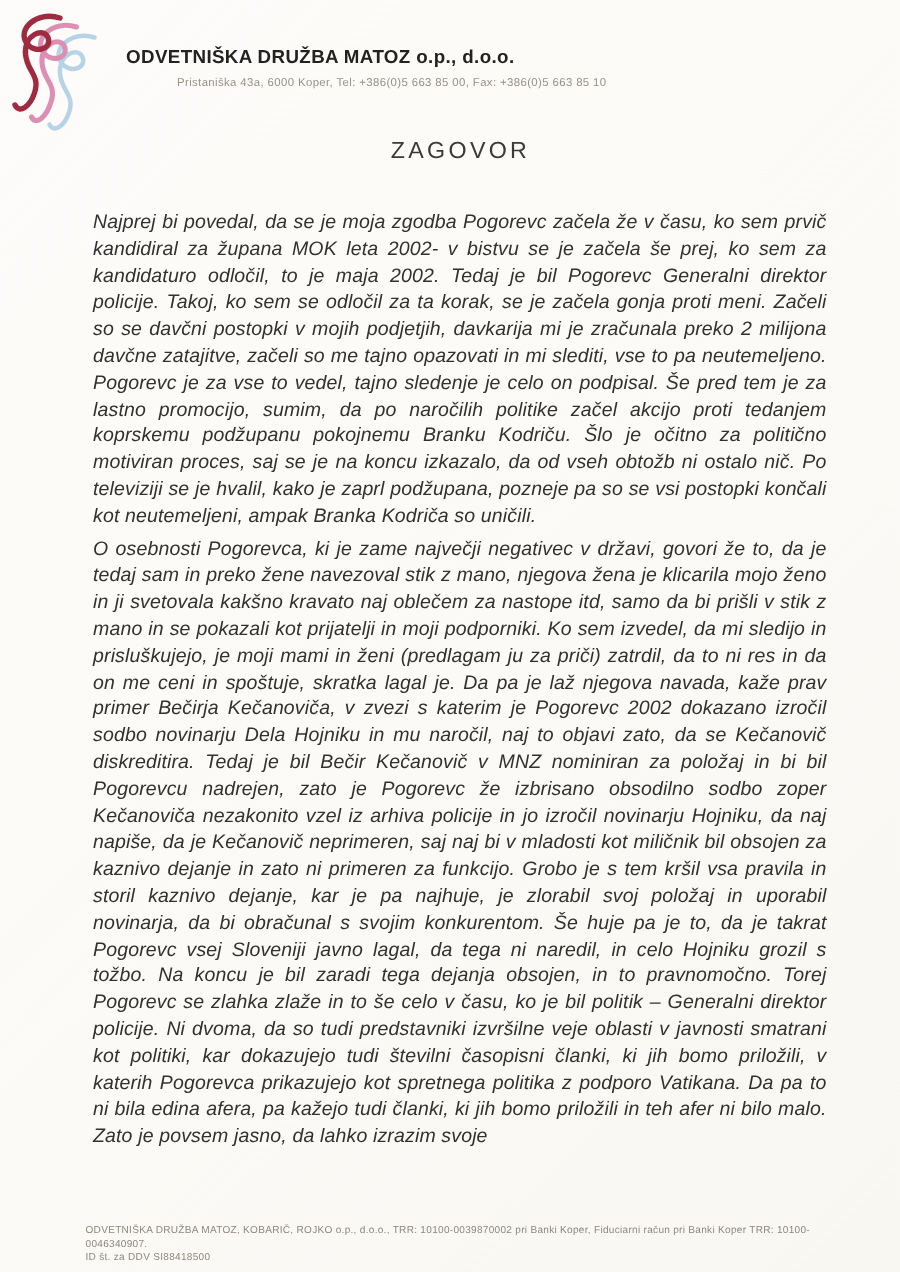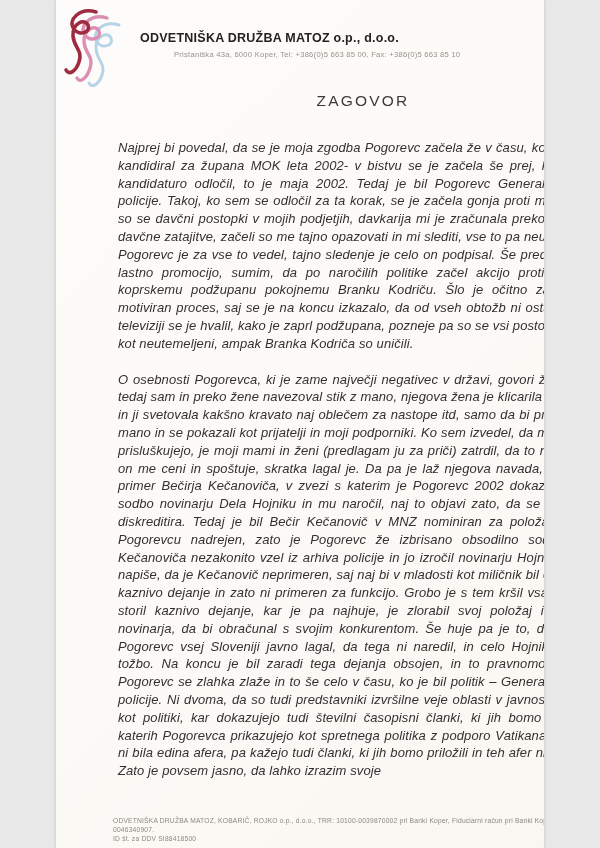--- a/index.html
+++ b/index.html
@@ -2,21 +2,21 @@
 <html><head>
 <meta charset="utf-8">
 <style>
   html, body {
     margin: 0;
     padding: 0;
     background: #e8e8e8;
   }
   .page {
     position: relative;
-    width: 488px;
+    width: 600px;
     height: 848px;
     margin: 0 auto;
     background: linear-gradient(135deg, #fdfcfa 0%, #fbfaf6 55%, #f9f7f2 100%);
     font-family: "Liberation Sans", sans-serif;
     overflow: hidden;
     box-shadow: 0 0 4px rgba(0,0,0,0.15);
   }
 
   
   .logo {
@@ -71,21 +71,21 @@
     line-height: 17.8px;
     color: #333130;
     text-align: justify;
     letter-spacing: 0.1px;
   }
   .doc-body p {
     margin: 0;
     font-style: italic;
   }
   .doc-body p + p {
-    margin-top: 18px;
+    margin-top: 4px;
   }
 
   
   .page-footer {
     position: absolute;
     left: 57px;
     top: 816px;
     width: 512px;
     font-size: 6.7px;
     line-height: 9.2px;

